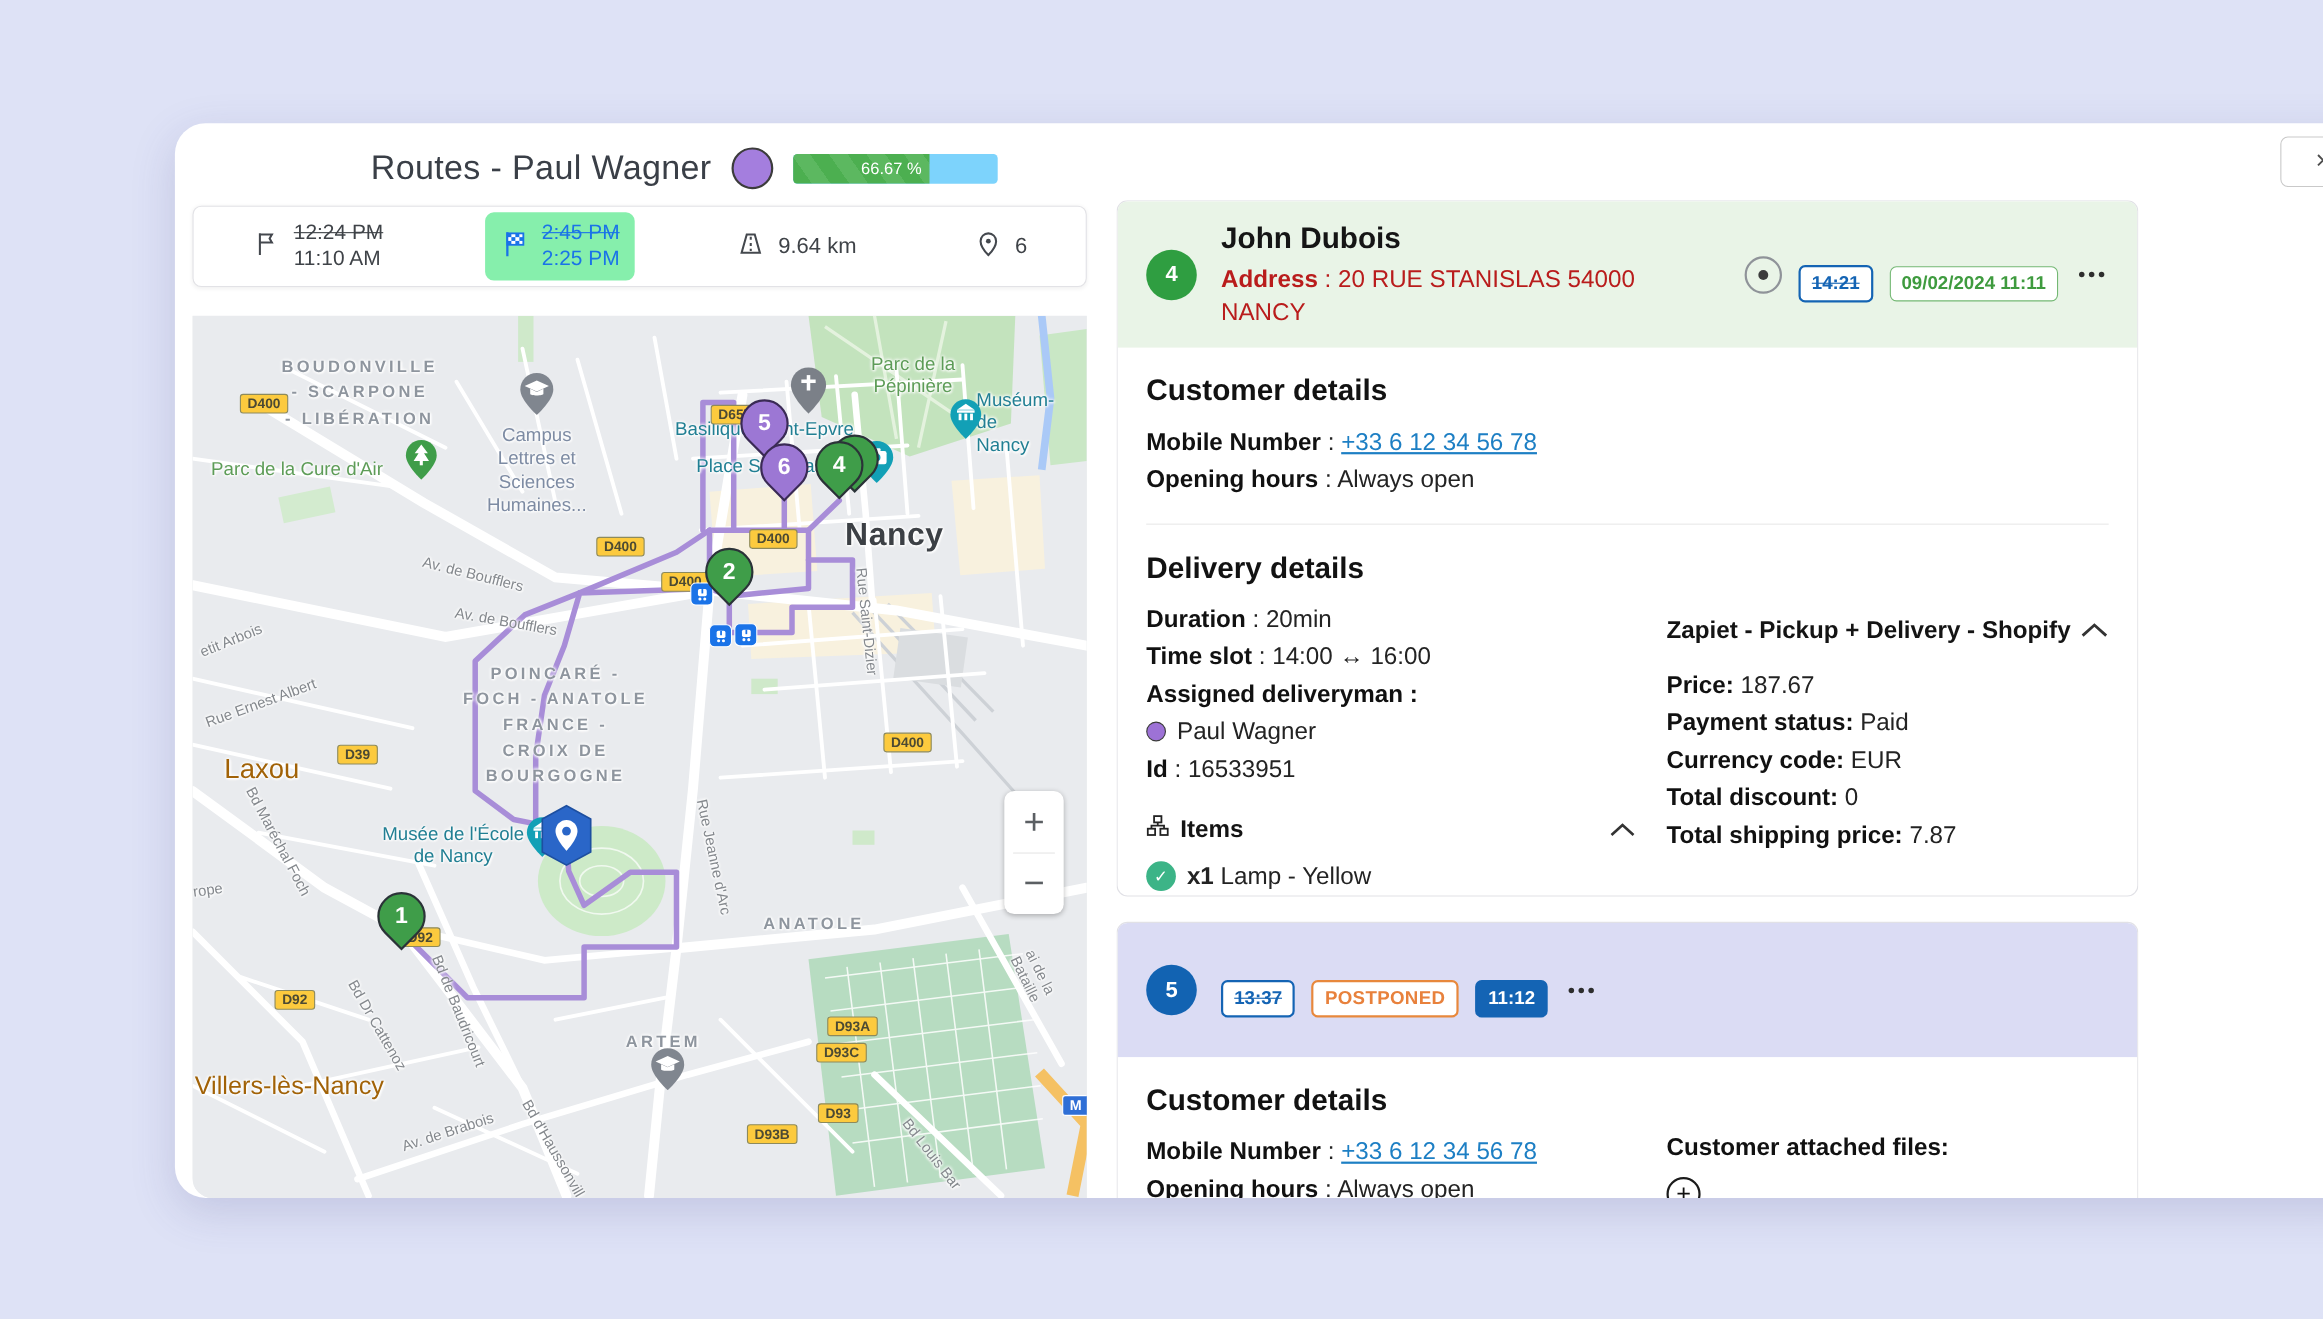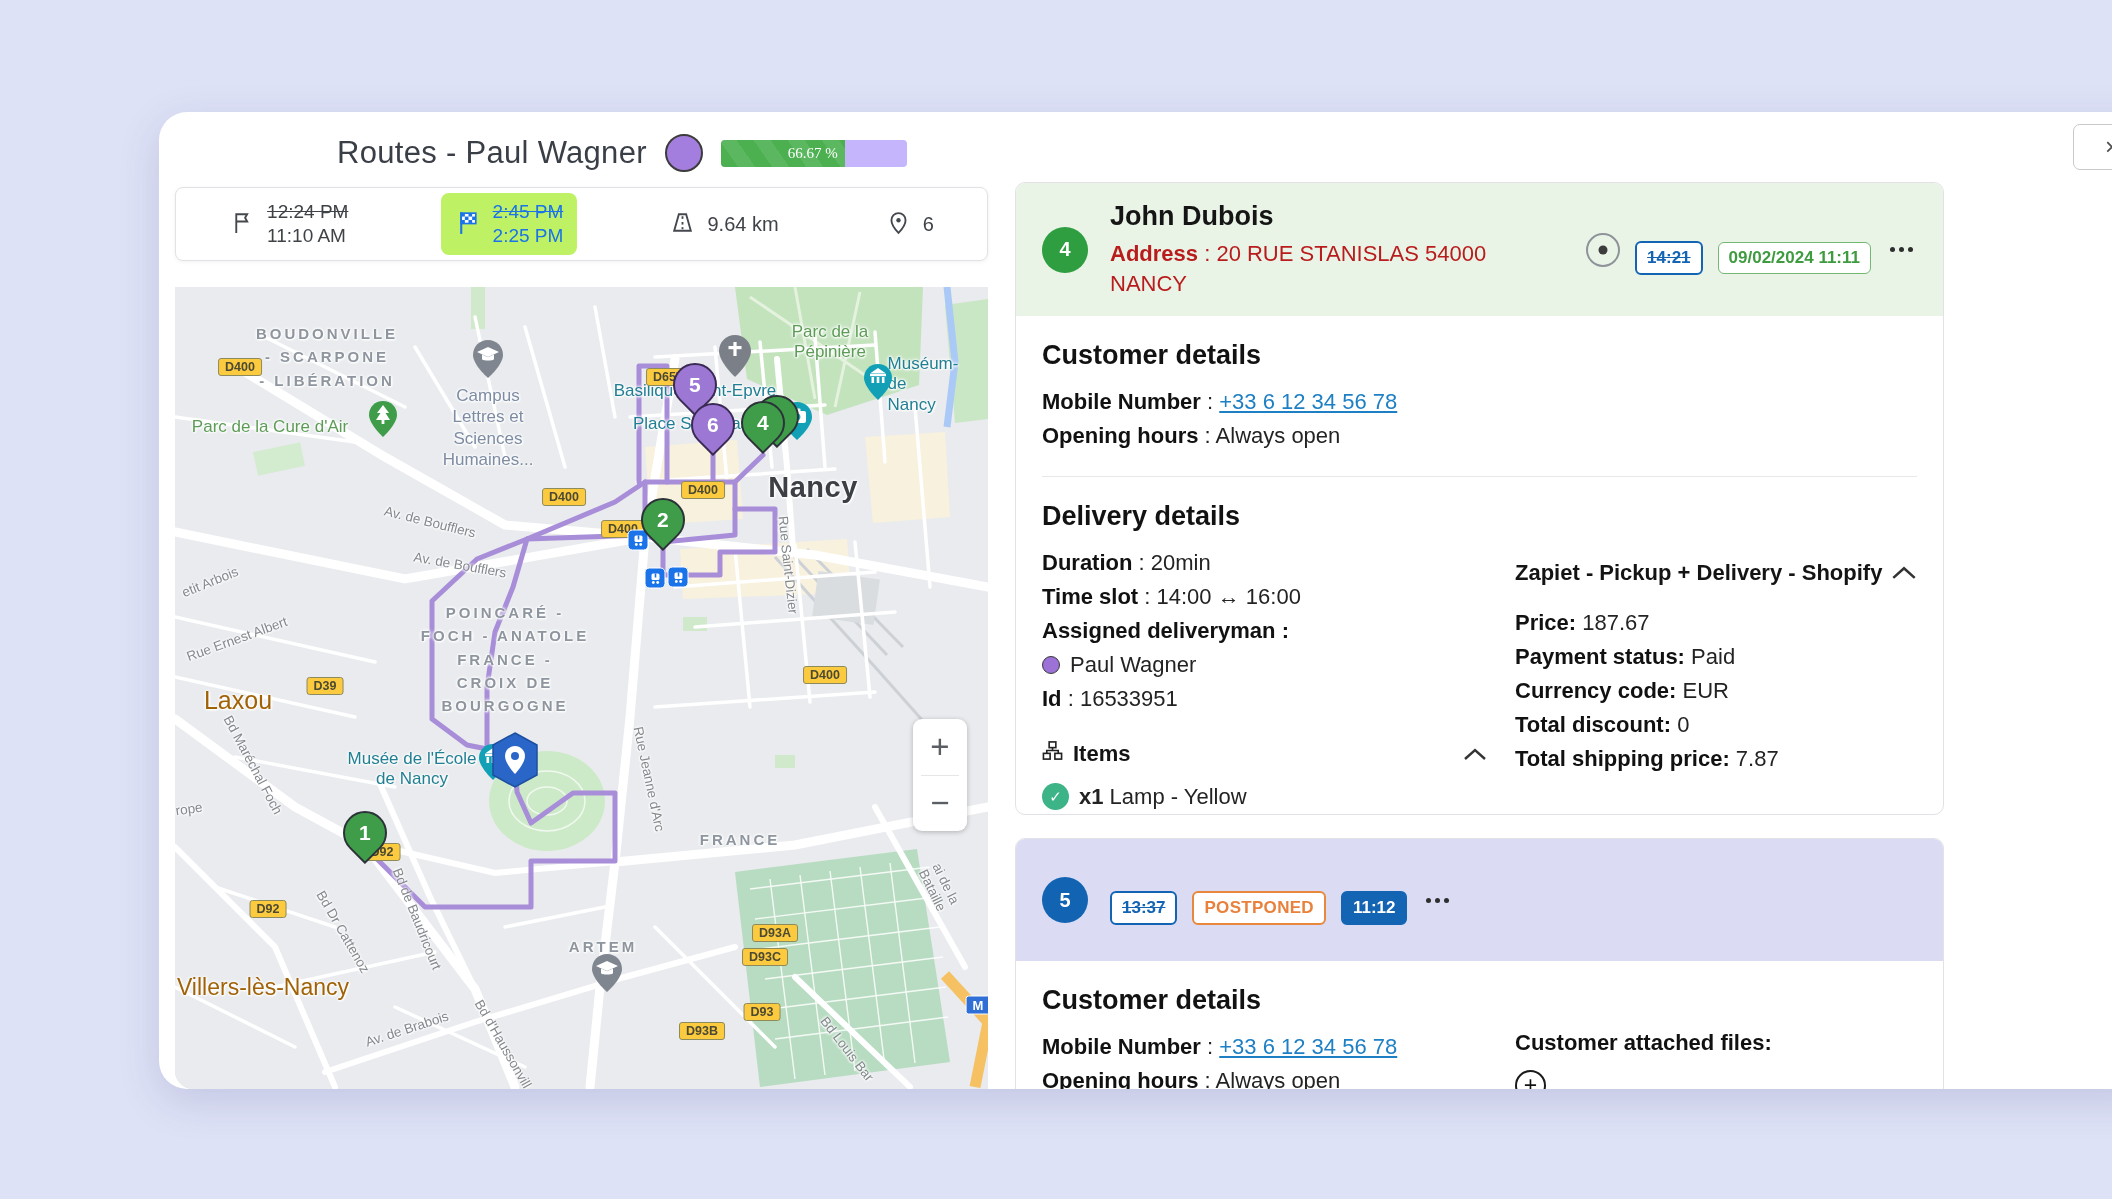--- a/index.html
+++ b/index.html
@@ -6,34 +6,34 @@
   html,body { width:2112px; height:1199px; overflow:hidden;
     font-family:"Liberation Sans", sans-serif; background:#dee2f6; }
 
   .modal { position:absolute; left:159px; top:112px; width:2008px; height:977px;
     background:#fff; border-radius:28px; box-shadow:0 12px 40px rgba(70,70,140,.18); }
 
   
   .hdr { position:absolute; left:178px; top:22px; display:flex; align-items:center; gap:18px; }
   .hdr-title { font-size:31px; color:#3a3f47; font-weight:500; letter-spacing:.3px; }
   .avatar { width:38px; height:38px; border-radius:50%; background:#a47ede; border:2.5px solid #3c3c3c; }
-  .progress { width:186px; height:27px; background:#c4b5fd; border-radius:4px; overflow:hidden; position:relative;font-family:Liberation Serif, serif; }
+  .progress { width:186px; height:27px; background:#7dd3fc; border-radius:4px; overflow:hidden; position:relative; }
   .progress-fill { height:100%; background:repeating-linear-gradient(55deg,#4caf50 0 14px,#5cb860 14px 28px);
     display:flex; align-items:center; justify-content:flex-end; }
   .progress-label { color:#fff; font-size:15px; padding-right:7px; white-space:nowrap; }
   .close-btn { position:absolute; right:16px; top:12px; width:78px; height:46px; background:#fff;
     border:1px solid #c9c9c9; border-radius:7px; display:flex; align-items:center; justify-content:center;
     font-size:24px; color:#4d4d4d; cursor:pointer; }
 
   
   .statsbar { position:absolute; left:16px; top:75px; width:813px; height:74px; background:#fff;
     border:1px solid #e2e2e6; border-radius:8px; box-shadow:0 1px 4px rgba(0,0,0,.06);
     display:flex; align-items:center; justify-content:space-around; }
   .stat { display:flex; align-items:center; gap:11px; padding:7px 14px; border-radius:8px; }
-  .stat.selected { background:#bef264; }
+  .stat.selected { background:#86efac; }
   .stat-times { display:flex; flex-direction:column; line-height:1.25; }
   .t-old { font-size:19px; color:#3f4348; text-decoration:line-through; }
   .t-new { font-size:19px; color:#3f4348; }
   .stat.selected .t-old, .stat.selected .t-new { color:#1a73e8; }
   .stat-val { font-size:20px; color:#3f4348; }
 
   
   .map { position:absolute; left:16px; top:175px; width:813px; height:802px; background:#e9ebee;
     overflow:hidden; border-bottom-left-radius:18px; }
   .map svg.base { position:absolute; left:0; top:0; }
@@ -276,21 +276,21 @@
     <div class="ml city" style="left:88px; top:700px;">Villers-lès-Nancy</div>
     <div class="ml city-big" style="left:638px; top:200px;">Nancy</div>
     <div class="ml region" style="left:152px; top:70px;">BOUDONVILLE
 - SCARPONE
 - LIBÉRATION</div>
     <div class="ml region" style="left:330px; top:372px;">POINCARÉ -
 FOCH - ANATOLE
 FRANCE -
 CROIX DE
 BOURGOGNE</div>
-    <div class="ml region" style="left:565px; top:553px;">FRANCE</div>
+    <div class="ml region" style="left:565px; top:553px;">ANATOLE</div>
     <div class="ml region" style="left:428px; top:660px;">ARTEM</div>
 
     <div class="ml poi-green" style="left:655px; top:55px;">Parc de la
 Pépinière</div>
     <div class="ml poi-teal" style="left:748px; top:98px; text-align:left;">Muséum-
 de Nancy</div>
     <div class="ml poi-teal" style="left:520px; top:104px; z-index:1;">Basilique Saint-Epvre</div>
     <div class="ml poi-teal" style="left:516px; top:137px; z-index:1;">Place Stanislas</div>
     <div class="ml poi-green" style="left:95px; top:140px;">Parc de la Cure d'Air</div>
     <div class="ml poi-gray" style="left:313px; top:140px;">Campus

